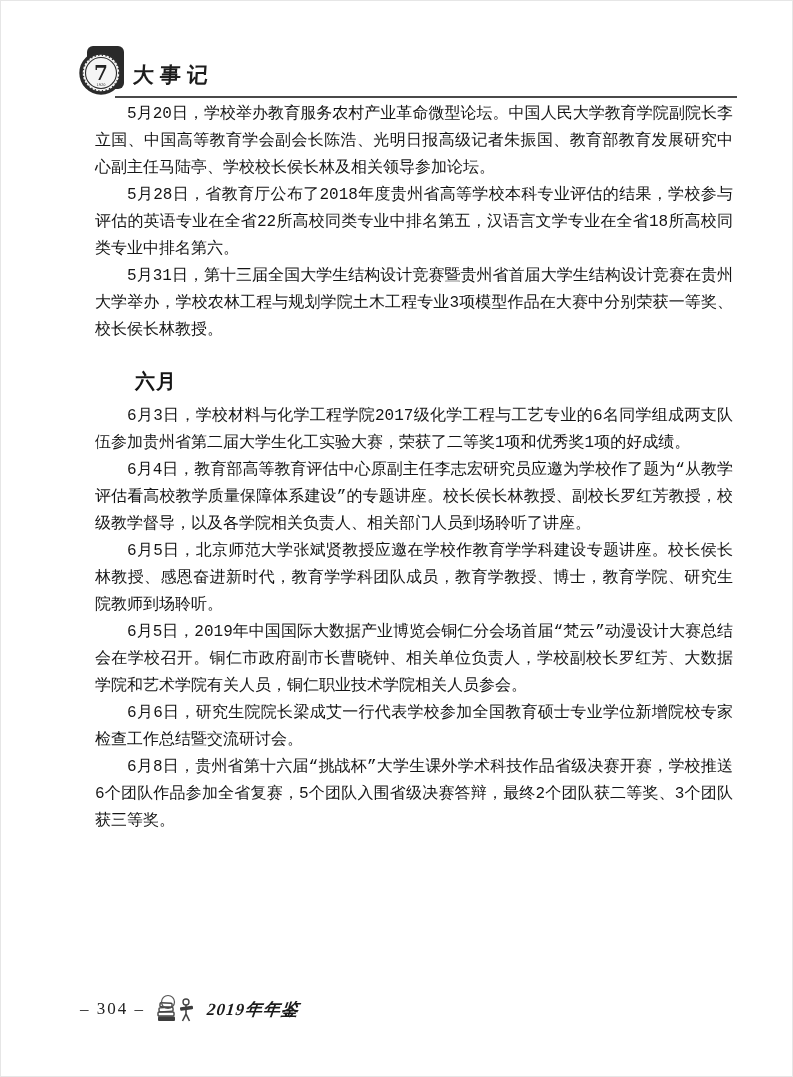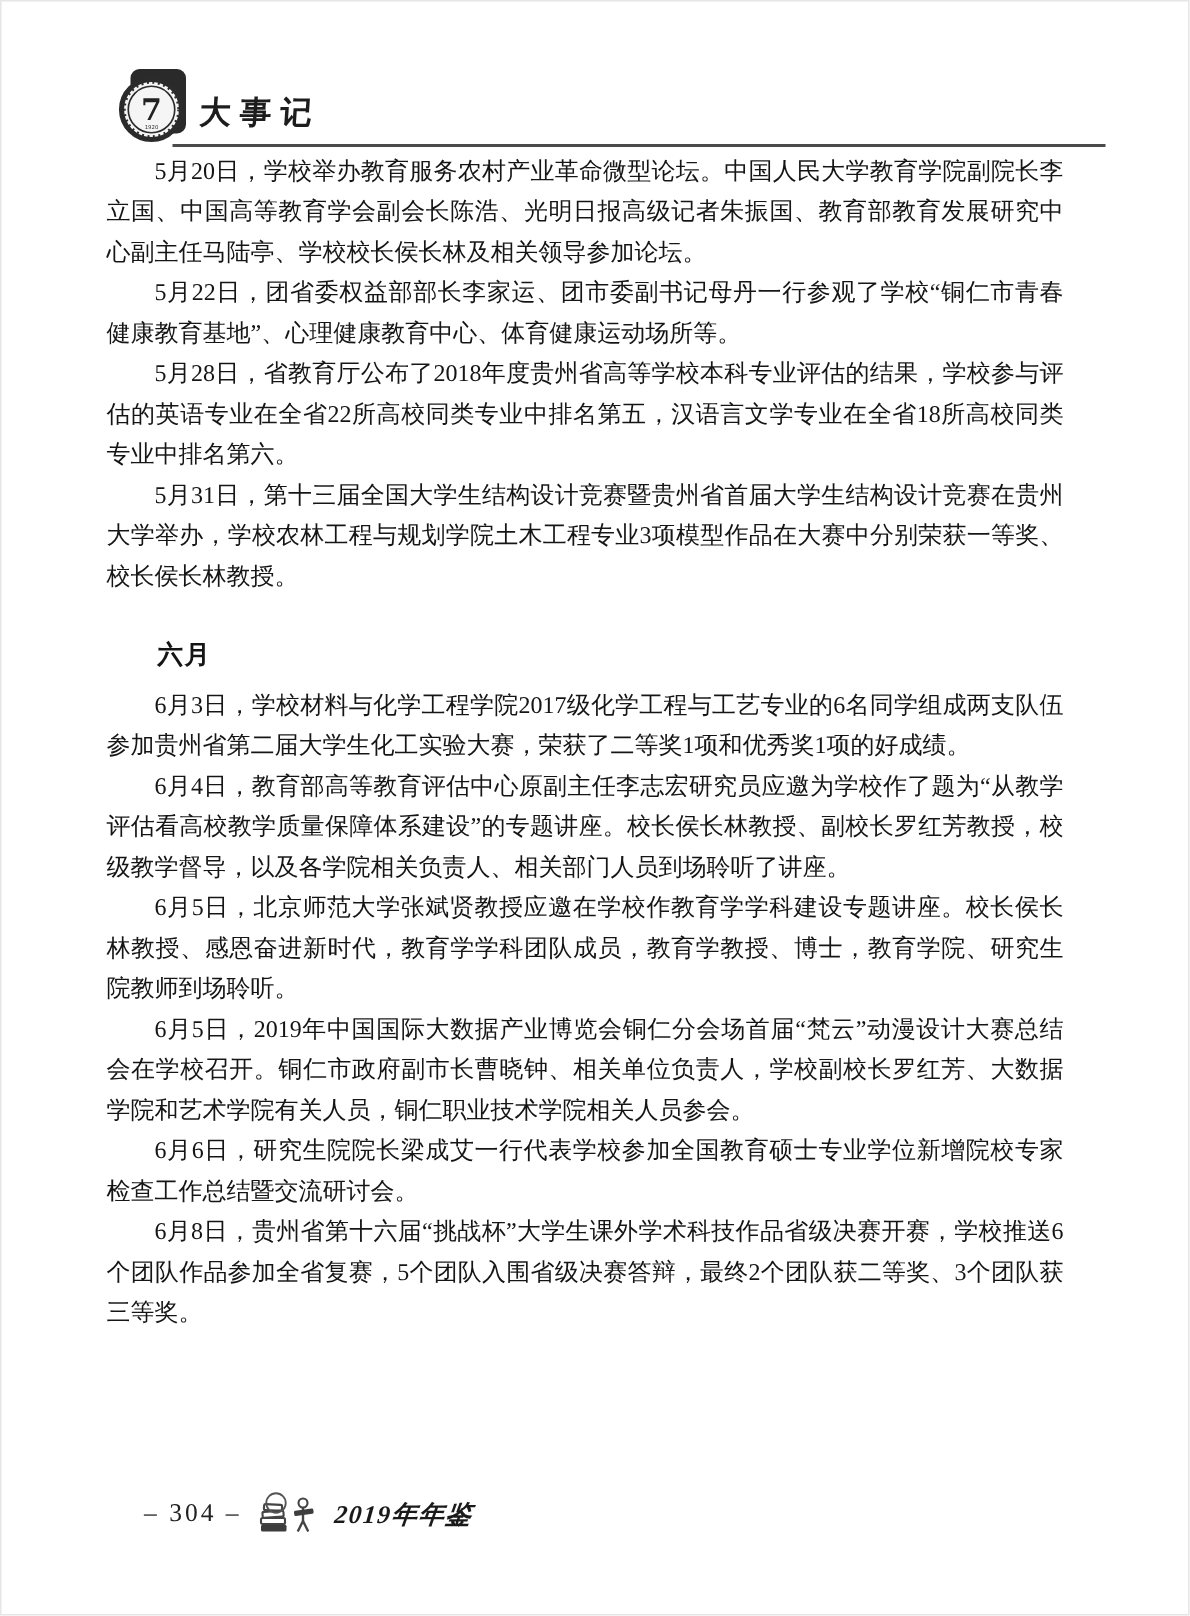--- a/index.html
+++ b/index.html
@@ -26,36 +26,37 @@
     letter-spacing:6px;
     transform:skewX(-4deg);
     color:#1d1d1d;
   }
   .header-rule{
     position:absolute;left:36px;top:51px;right:0;
     border-top:2px solid #4a4a4a;
   }
   
   .content{
-    position:absolute;top:100px;left:70px;width:638px;
+    position:absolute;top:100px;left:94px;width:638px;
     font-size:16px;line-height:27px;
     text-align:justify;
     text-justify:inter-ideograph;
+    font-family:Liberation Mono, monospace;
   }
   .content p{margin:0;text-indent:2em;}
   .month-heading{
     font-weight:bold;
     text-indent:2em;
     margin:25px 0 7px 0;
-    font-size:17px;
+    font-size:20px;
     letter-spacing:1px;
   }
   
   .footer{
-    position:absolute;top:993px;left:95px;
+    position:absolute;top:993px;left:79px;
     display:flex;align-items:center;gap:9px;
     font-size:17px;color:#222;
   }
   .page-number{letter-spacing:2px;}
   .yearbook-label{
     font-style:italic;font-weight:bold;
     font-size:17px;letter-spacing:1px;
     transform:skewX(-6deg);
     color:#1a1a1a;
   }
@@ -74,21 +75,20 @@
       <circle cx="22" cy="28" r="18" fill="none" stroke="#2b2b2b" stroke-width="1.6" stroke-dasharray="1.3,2.4"></circle>
       <text x="22" y="35" font-size="20" font-weight="bold" text-anchor="middle" fill="#222" font-family="DejaVu Serif, serif">7</text>
       <text x="22" y="41" font-size="3.6" text-anchor="middle" fill="#333" font-family="DejaVu Sans, sans-serif">1920</text>
     </svg>
     <div class="section-title">大事记</div>
     <div class="header-rule"></div>
   </div>
 
   <div class="content">
     <p>5月20日，学校举办教育服务农村产业革命微型论坛。中国人民大学教育学院副院长李立国、中国高等教育学会副会长陈浩、光明日报高级记者朱振国、教育部教育发展研究中心副主任马陆亭、学校校长侯长林及相关领导参加论坛。</p>
-    <p>5月22日，团省委权益部部长李家运、团市委副书记母丹一行参观了学校“铜仁市青春健康教育基地”、心理健康教育中心、体育健康运动场所等。</p>
     <p>5月28日，省教育厅公布了2018年度贵州省高等学校本科专业评估的结果，学校参与评估的英语专业在全省22所高校同类专业中排名第五，汉语言文学专业在全省18所高校同类专业中排名第六。</p>
     <p>5月31日，第十三届全国大学生结构设计竞赛暨贵州省首届大学生结构设计竞赛在贵州大学举办，学校农林工程与规划学院土木工程专业3项模型作品在大赛中分别荣获一等奖、校长侯长林教授。</p>
 
     <div class="month-heading">六月</div>
 
     <p>6月3日，学校材料与化学工程学院2017级化学工程与工艺专业的6名同学组成两支队伍参加贵州省第二届大学生化工实验大赛，荣获了二等奖1项和优秀奖1项的好成绩。</p>
     <p>6月4日，教育部高等教育评估中心原副主任李志宏研究员应邀为学校作了题为“从教学评估看高校教学质量保障体系建设”的专题讲座。校长侯长林教授、副校长罗红芳教授，校级教学督导，以及各学院相关负责人、相关部门人员到场聆听了讲座。</p>
     <p>6月5日，北京师范大学张斌贤教授应邀在学校作教育学学科建设专题讲座。校长侯长林教授、感恩奋进新时代，教育学学科团队成员，教育学教授、博士，教育学院、研究生院教师到场聆听。</p>
     <p>6月5日，2019年中国国际大数据产业博览会铜仁分会场首届“梵云”动漫设计大赛总结会在学校召开。铜仁市政府副市长曹晓钟、相关单位负责人，学校副校长罗红芳、大数据学院和艺术学院有关人员，铜仁职业技术学院相关人员参会。</p>
     <p>6月6日，研究生院院长梁成艾一行代表学校参加全国教育硕士专业学位新增院校专家检查工作总结暨交流研讨会。</p>

